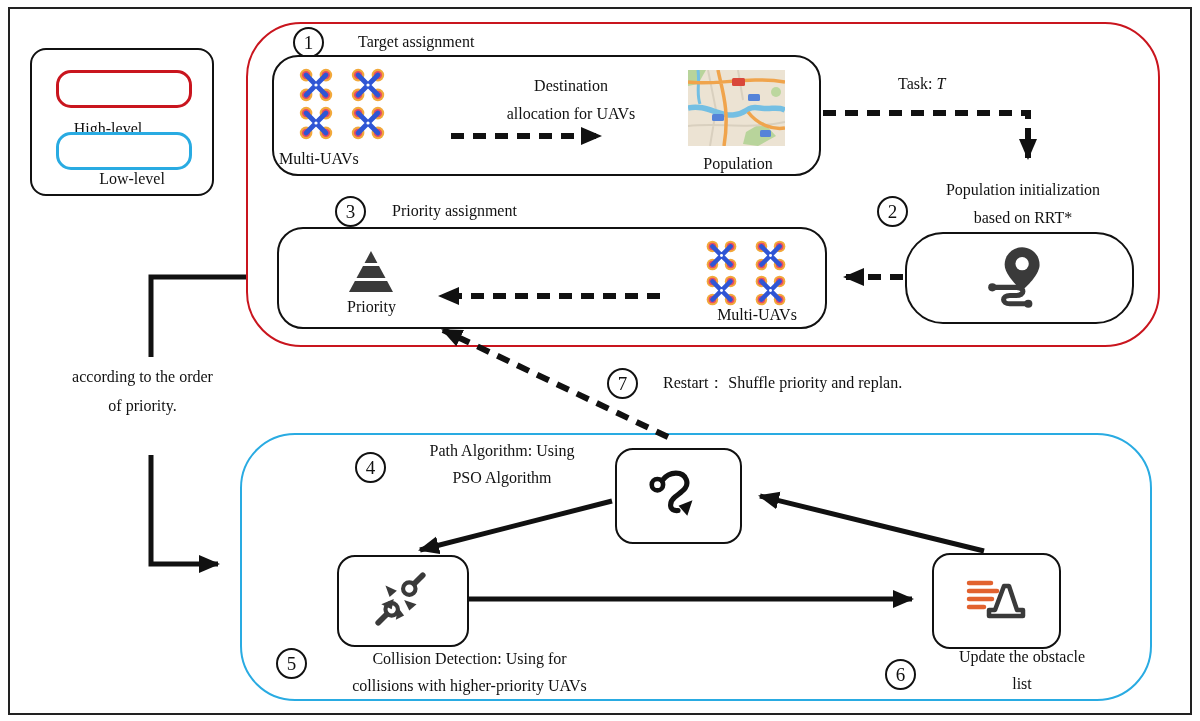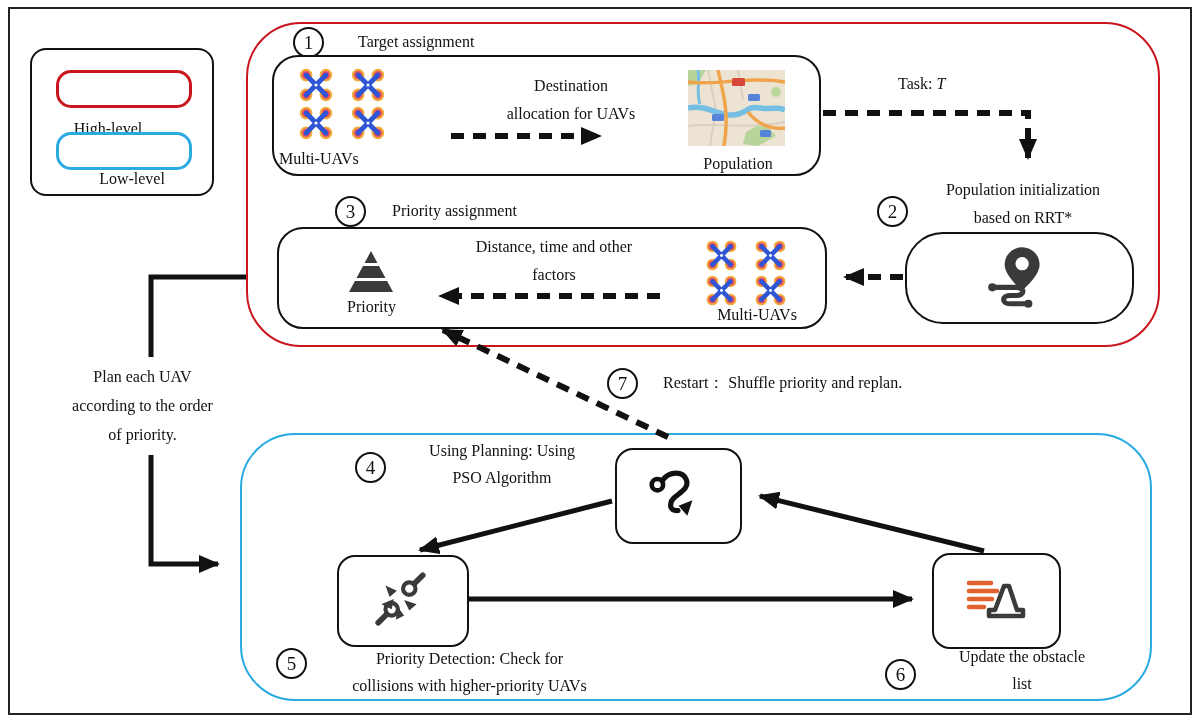--- a/index.html
+++ b/index.html
@@ -124,53 +124,48 @@
 
   <div class="circ" style="left:335px;top:196px;">3</div>
   <div class="abs txt" style="left:392px;top:197px;">Priority assignment</div>
   <div class="node" style="left:277px;top:227px;width:546px;height:98px;">
     <svg class="abs" style="left:68px;top:21px;" width="48" height="44" viewBox="0 0 48 44">
       <polygon points="24,1 30.4,13 17.6,13" fill="#3a3a3a"></polygon>
       <polygon points="16,16 32,16 38.5,28 9.5,28" fill="#3a3a3a"></polygon>
       <polygon points="7.9,31 40.1,31 46,42 2,42" fill="#3a3a3a"></polygon>
     </svg>
     <div class="abs txt center" style="left:45px;top:64px;width:95px;">Priority</div>
-    <div class="abs txt center" style="left:130px;top:4px;width:290px;">
-      <div>Distance, time and other</div>
-      <div>factors</div>
-    </div>
     <div class="uav-grid small" style="left:426px;top:10px;">
       <svg>
           <use href="#uav"></use>
         </svg>
       <svg>
           <use href="#uav"></use>
         </svg>
       <svg>
           <use href="#uav"></use>
         </svg>
       <svg>
           <use href="#uav"></use>
         </svg>
     </div>
     <div class="abs txt center" style="left:408px;top:72px;width:140px;">Multi-UAVs</div>
   </div>
 
   <div class="abs txt center" style="left:30px;top:362px;width:225px;line-height:29px;">
-    <div>Plan each UAV</div>
     <div>according to the order</div>
     <div>of priority.</div>
   </div>
 
   <div class="circ" style="left:607px;top:368px;">7</div>
   <div class="abs txt" style="left:663px;top:369px;">Restart： Shuffle priority and replan.</div>
 
   <div class="circ" style="left:355px;top:452px;">4</div>
   <div class="abs txt center" style="left:377px;top:437px;width:250px;line-height:27px;">
-    <div>Using Planning: Using</div>
+    <div>Path Algorithm: Using</div>
     <div>PSO Algorithm</div>
   </div>
   <div class="node" style="left:615px;top:448px;width:123px;height:92px;border-radius:18px;"></div>
   <div class="iconwrap" style="left:615px;top:448px;width:123px;height:92px;">
     <svg width="66" height="52" viewBox="0 0 64 50">
       <circle cx="13" cy="16" r="5.5" stroke="#111" stroke-width="4.5" fill="none"></circle>
       <path d="M17.5,12 C25,2 38,3 41,11 C44,19 36,23 30,28 C24,33 24,42 33,41" stroke="#111" stroke-width="5" fill="none" stroke-linecap="round"></path>
       <polygon points="47,31 33.5,36.5 42,46" fill="#111"></polygon>
     </svg>
   </div>
@@ -183,21 +178,21 @@
       <circle cx="19" cy="38" r="6" stroke="#3a3a3a" stroke-width="4" fill="none"></circle>
       <line x1="14" y1="43" x2="6" y2="51" stroke="#3a3a3a" stroke-width="5.5" stroke-linecap="round"></line>
       <polygon points="13,15 24,20 17,26" fill="#3a3a3a"></polygon>
       <polygon points="9,33 21,28 19,38" fill="#3a3a3a"></polygon>
       <polygon points="23,48 25,36 31,44" fill="#3a3a3a"></polygon>
       <polygon points="43,33 31,29 36,39" fill="#3a3a3a"></polygon>
     </svg>
   </div>
   <div class="circ" style="left:276px;top:648px;">5</div>
   <div class="abs txt center" style="left:282px;top:645px;width:375px;line-height:27px;">
-    <div>Priority Detection: Check for</div>
+    <div>Collision Detection: Using for</div>
     <div>collisions with higher-priority UAVs</div>
   </div>
 
   <div class="node" style="left:932px;top:553px;width:125px;height:92px;border-radius:18px;"></div>
   <div class="iconwrap" style="left:932px;top:553px;width:125px;height:92px;">
     <svg width="64" height="50" viewBox="0 0 64 50">
       <g stroke="#e2622f" stroke-width="4.5" stroke-linecap="round">
         <line x1="6" y1="9" x2="28" y2="9"></line>
         <line x1="6" y1="17" x2="34" y2="17"></line>
         <line x1="6" y1="25" x2="29" y2="25"></line>

